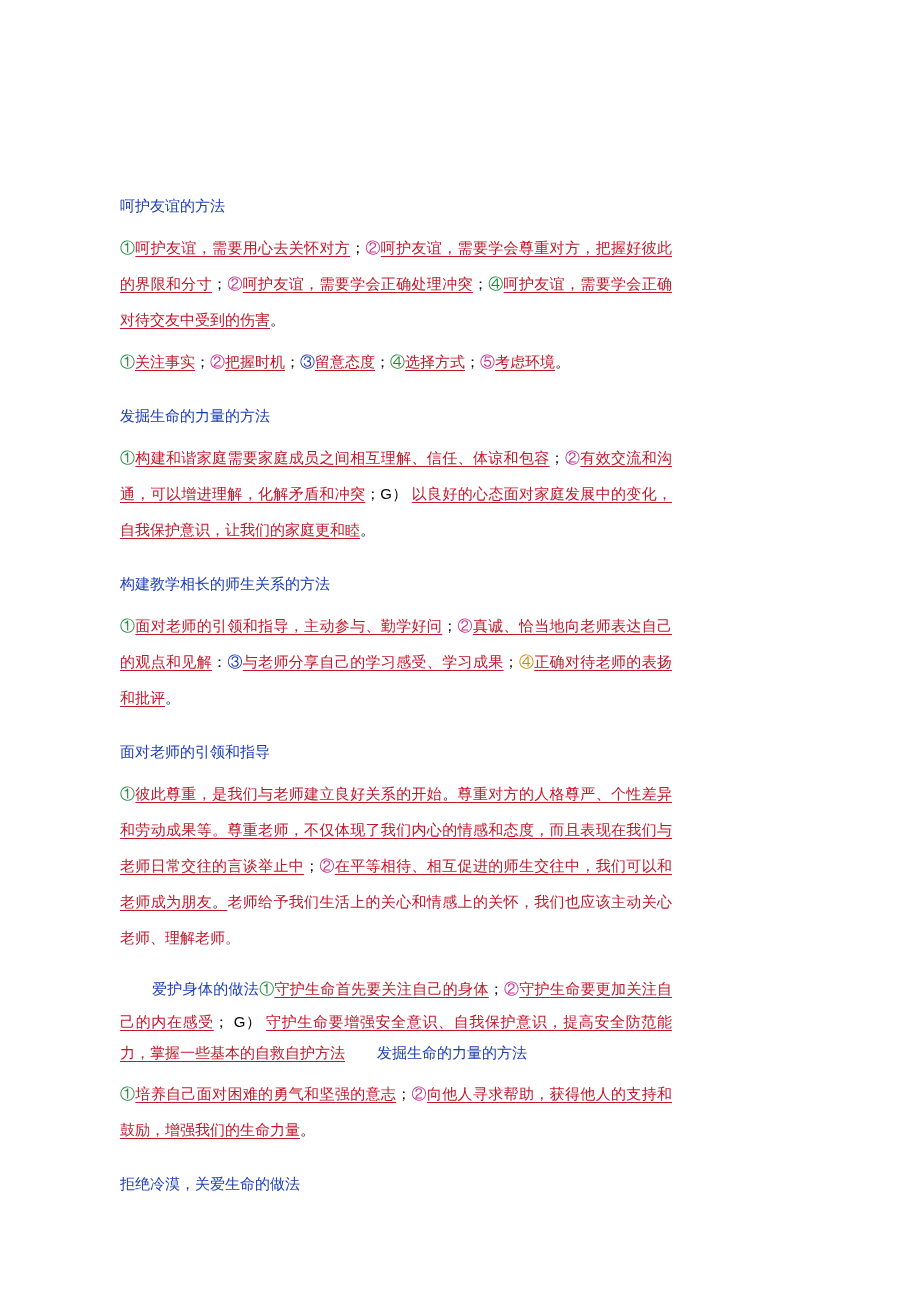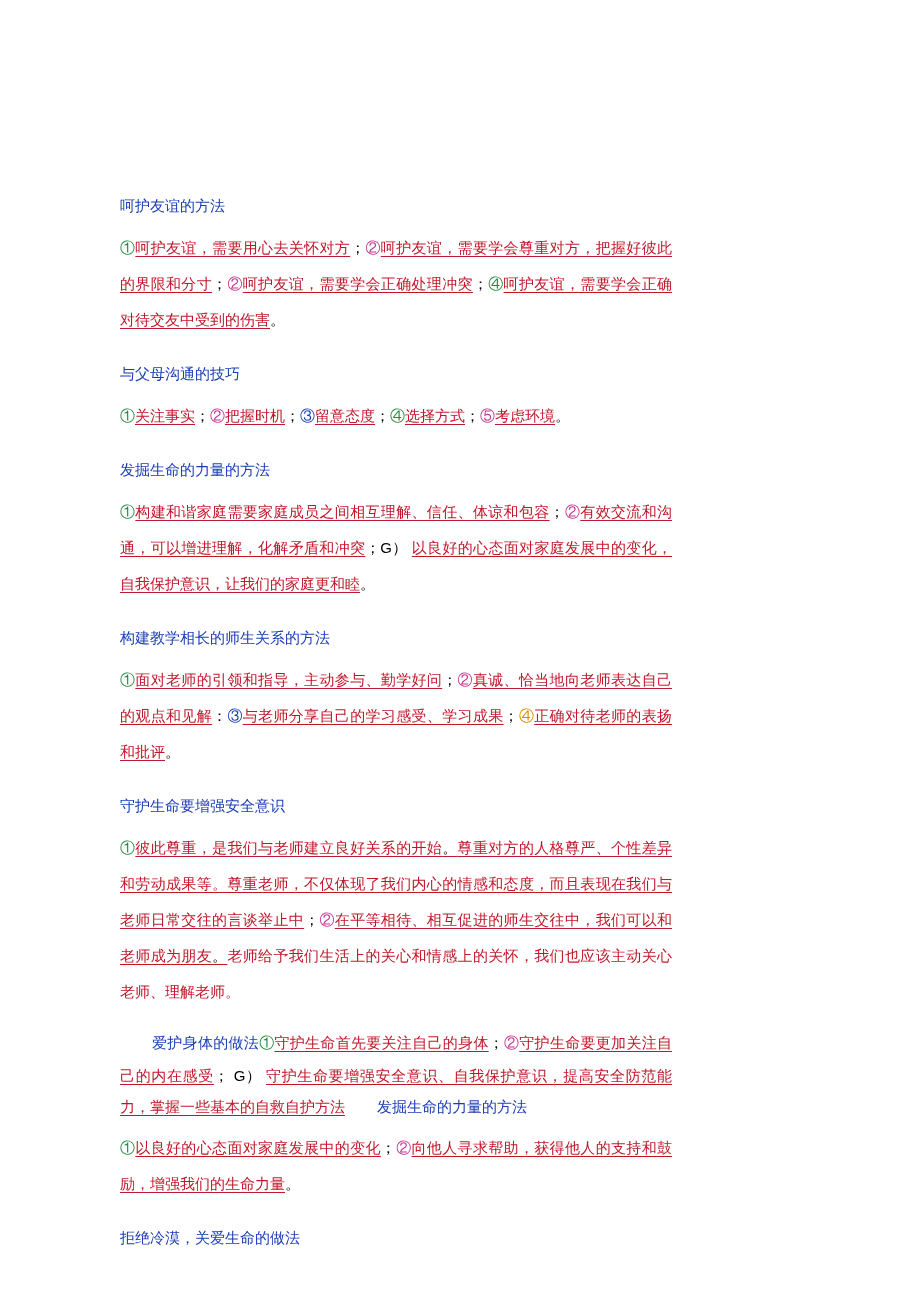--- a/index.html
+++ b/index.html
@@ -42,43 +42,42 @@
 </head>
 <body>
 
 <div class="page">
 
   <div class="heading">呵护友谊的方法</div>
   <div class="para">
     <span class="m-green">①</span><span class="u m-red">呵护友谊，需要用心去关怀对方</span><span class="m-black">；</span><span class="m-magenta">②</span><span class="u m-red">呵护友谊，需要学会尊重对方，把握好彼此的界限和分寸</span><span class="m-black">；</span><span class="m-magenta">②</span><span class="u m-red">呵护友谊，需要学会正确处理冲突</span><span class="m-black">；</span><span class="m-green">④</span><span class="u m-red">呵护友谊，需要学会正确对待交友中受到的伤害</span><span class="m-black">。</span>
   </div>
 
-  <div class="heading">与父母沟通的技巧</div>
   <div class="para">
     <span class="m-green">①</span><span class="u m-red">关注事实</span><span class="m-black">；</span><span class="m-magenta">②</span><span class="u m-red">把握时机</span><span class="m-black">；</span><span class="m-blue">③</span><span class="u m-red">留意态度</span><span class="m-black">；</span><span class="m-green">④</span><span class="u m-red">选择方式</span><span class="m-black">；</span><span class="m-magenta">⑤</span><span class="u m-red">考虑环境</span><span class="m-black">。</span>
   </div>
 
   <div class="heading">发掘生命的力量的方法</div>
   <div class="para">
     <span class="m-green">①</span><span class="u m-red">构建和谐家庭需要家庭成员之间相互理解、信任、体谅和包容</span><span class="m-black">；</span><span class="m-magenta">②</span><span class="u m-red">有效交流和沟通，可以增进理解，化解矛盾和冲突</span><span class="m-black">；</span><span class="g-mark">G）</span> <span class="u m-red">以良好的心态面对家庭发展中的变化，自我保护意识，让我们的家庭更和睦</span><span class="m-black">。</span>
   </div>
 
   <div class="heading">构建教学相长的师生关系的方法</div>
   <div class="para">
     <span class="m-green">①</span><span class="u m-red">面对老师的引领和指导，主动参与、勤学好问</span><span class="m-black">；</span><span class="m-magenta">②</span><span class="u m-red">真诚、恰当地向老师表达自己的观点和见解</span><span class="m-black">：</span><span class="m-blue">③</span><span class="u m-red">与老师分享自己的学习感受、学习成果</span><span class="m-black">；</span><span class="m-orange">④</span><span class="u m-red">正确对待老师的表扬和批评</span><span class="m-black">。</span>
   </div>
 
-  <div class="heading">守护生命要增强安全意识</div>
+  <div class="heading">面对老师的引领和指导</div>
   <div class="para">
     <span class="m-green">①</span><span class="u m-red">彼此尊重，是我们与老师建立良好关系的开始</span><span class="u m-black">。</span><span class="u m-red">尊重对方的人格尊严、个性差异和劳动成果等。尊重老师，不仅体现了我们内心的情感和态度，而且表现在我们与老师日常交往的言谈举止中</span><span class="m-black">；</span><span class="m-magenta">②</span><span class="u m-red">在平等相待、相互促进的师生交往中，我们可以和老师成为朋友</span><span class="u m-black">。</span><span class="m-red">老师给予我们生活上的关心和情感上的关怀，我们也应该主动关心老师、理解老师。</span>
   </div>
 
   <div class="para" style="margin-top:18px;line-height:2.1;">
     <span class="inline-heading">爱护身体的做法</span><span class="m-green">①</span><span class="u m-red">守护生命首先要关注自己的身体</span><span class="m-black">；</span><span class="m-magenta">②</span><span class="u m-red">守护生命要更加关注自己的内在感受</span><span class="m-black">；</span><span class="g-mark"> G）</span> <span class="u m-red">守护生命要增强安全意识、自我保护意识，提高安全防范能力，掌握一些基本的自救自护方法</span><span class="inline-heading">发掘生命的力量的方法</span>
   </div>
 
   <div class="para">
-    <span class="m-green">①</span><span class="u m-red">以良好的心态面对家庭发展中的变化</span><span class="m-black">；</span><span class="m-magenta">②</span><span class="u m-red">向他人寻求帮助，获得他人的支持和鼓励，增强我们的生命力量</span><span class="m-black">。</span>
+    <span class="m-green">①</span><span class="u m-red">培养自己面对困难的勇气和坚强的意志</span><span class="m-black">；</span><span class="m-magenta">②</span><span class="u m-red">向他人寻求帮助，获得他人的支持和鼓励，增强我们的生命力量</span><span class="m-black">。</span>
   </div>
 
   <div class="heading">拒绝冷漠，关爱生命的做法</div>
 
 </div>
 
 </body></html>

